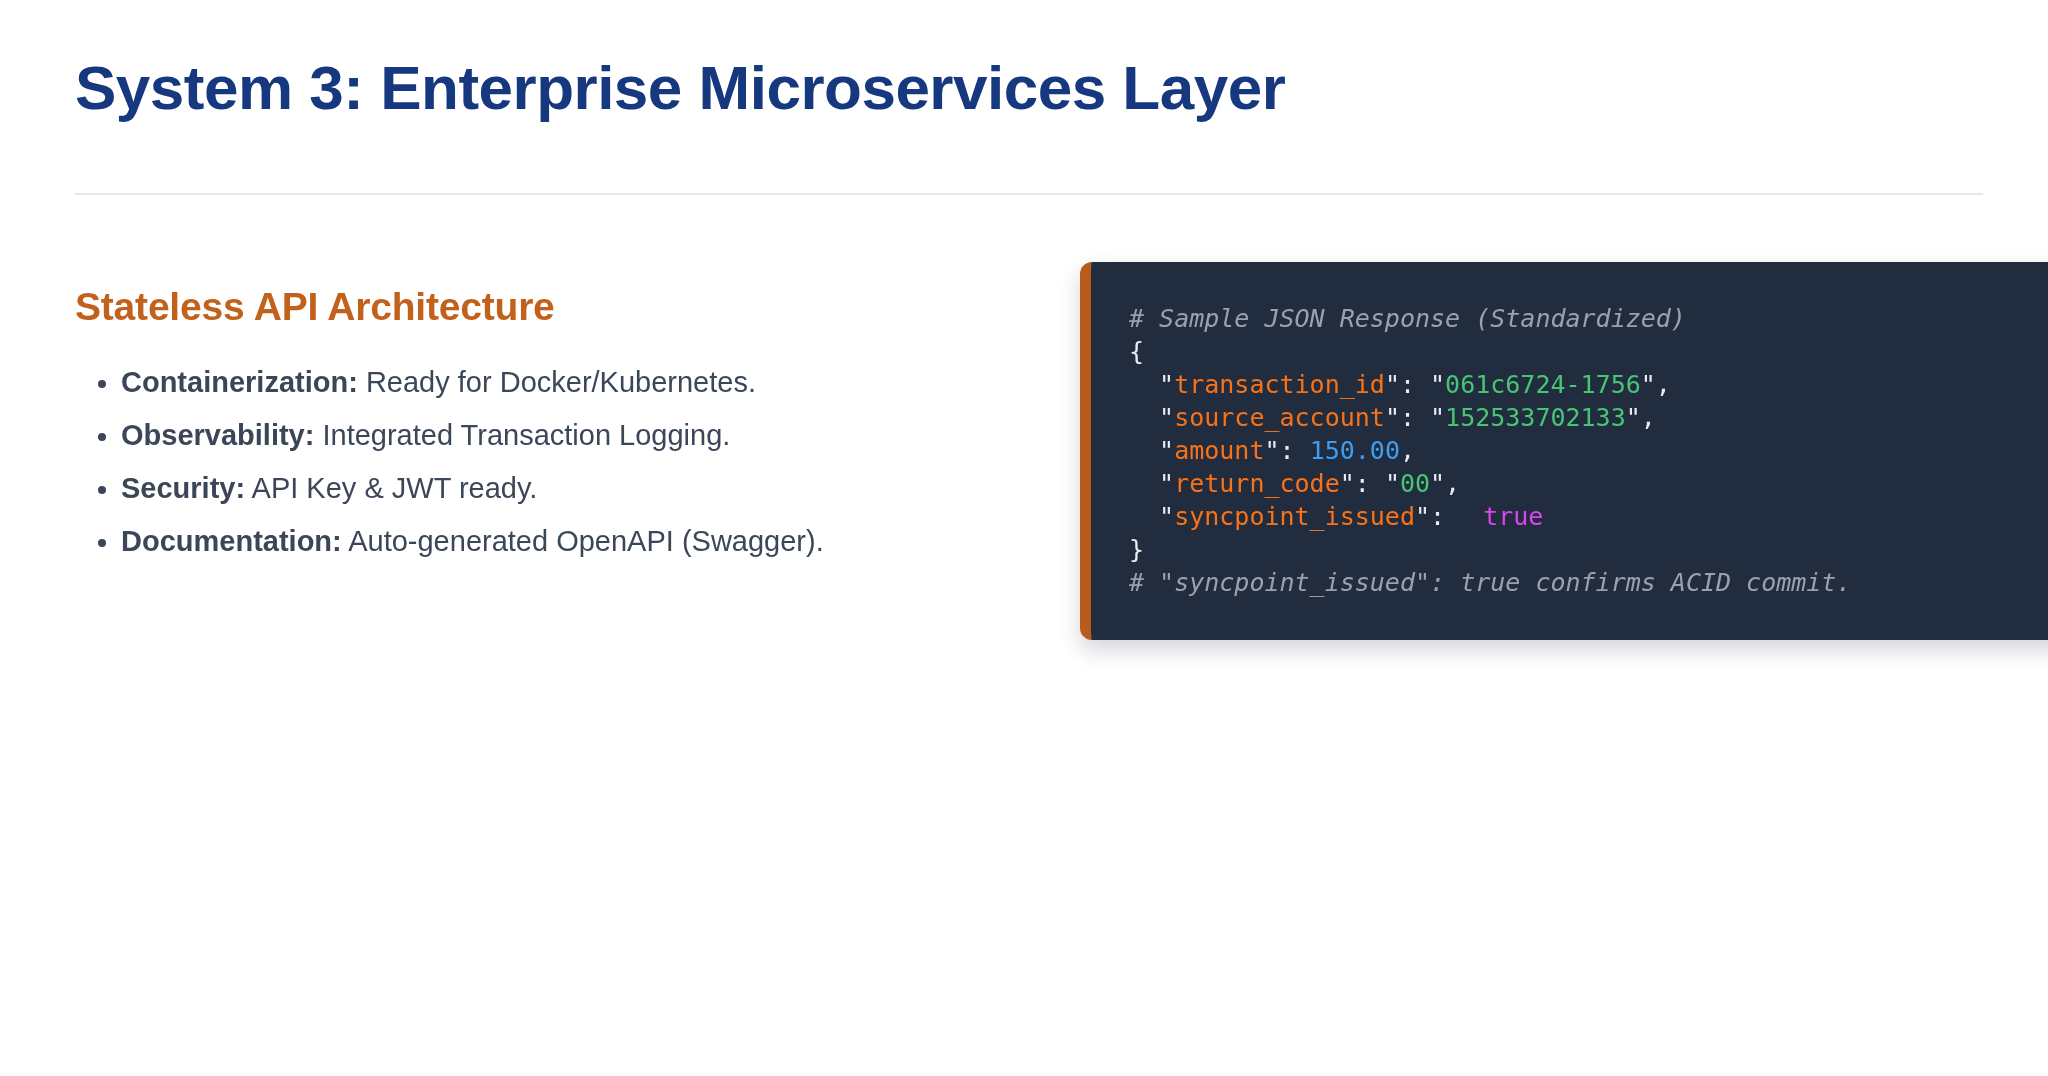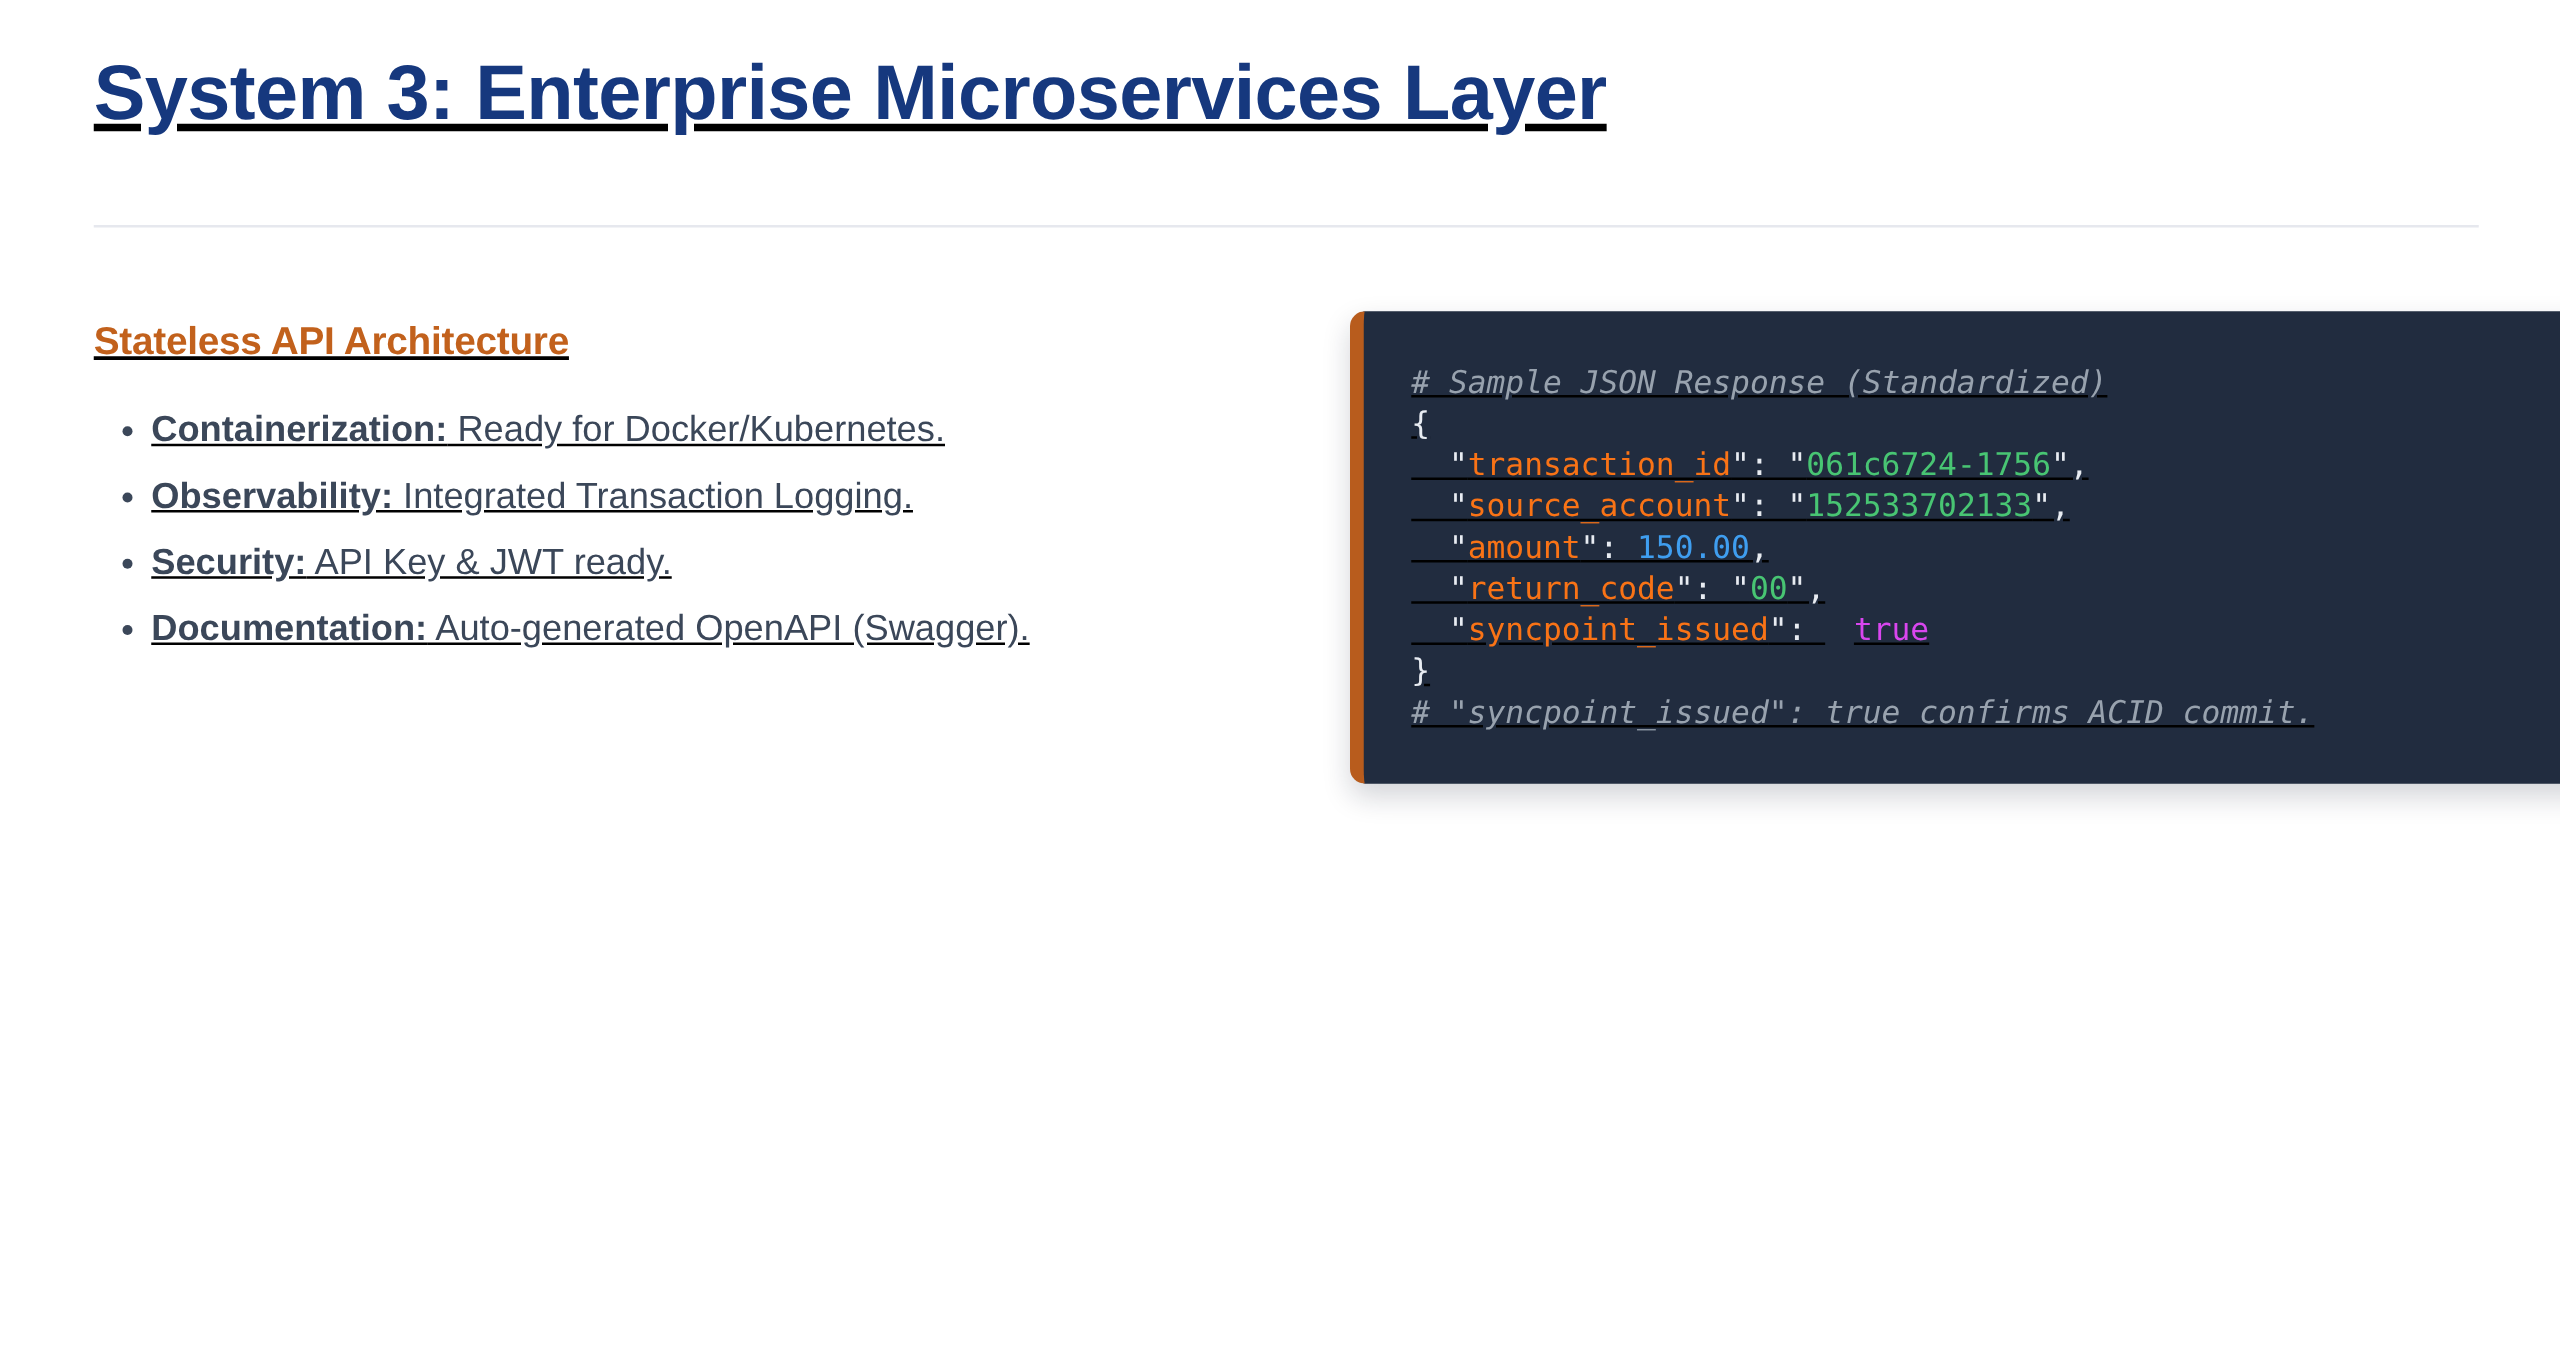--- a/index.html
+++ b/index.html
@@ -5,24 +5,23 @@
   * { margin: 0; padding: 0; box-sizing: border-box; }
   html, body { background: #ffffff; }
   body {
     width: 2048px;
     height: 1076px;
     font-family: "Liberation Sans", sans-serif;
     overflow: hidden;
     position: relative;
   }
   .page {
-    padding: 39px 65px 0 75px;
+    padding: 52px 65px 0 75px;
     width: 100%;
     height: 100%;
-    text-decoration: underline;
   }
   .page-title {
     font-size: 62px;
     font-weight: 800;
     line-height: 1.15;
     color: #16387e;
     letter-spacing: -0.5px;
   }
   .divider {
     border: none;
@@ -33,22 +32,22 @@
   .content-row {
     display: flex;
     margin-top: 67px;
     align-items: flex-start;
   }
   .left-col {
     width: 930px;
     flex: 0 0 auto;
   }
   .section-heading {
-    margin-top: 6px;
-    font-size: 31px;
+    margin-top: 23px;
+    font-size: 39px;
     font-weight: 800;
     color: #c2611c;
     letter-spacing: -0.2px;
   }
   .intro-paragraph {
     margin-top: 38px;
     width: 900px;
     font-size: 30px;
     line-height: 1.8;
     color: #3b4759;

